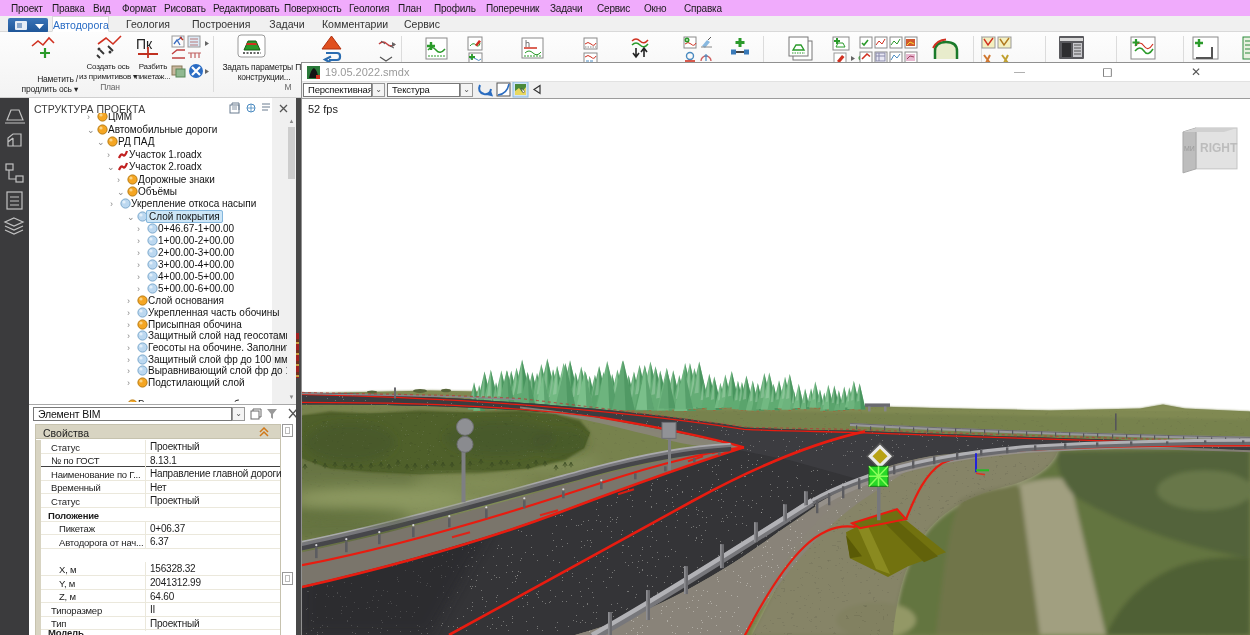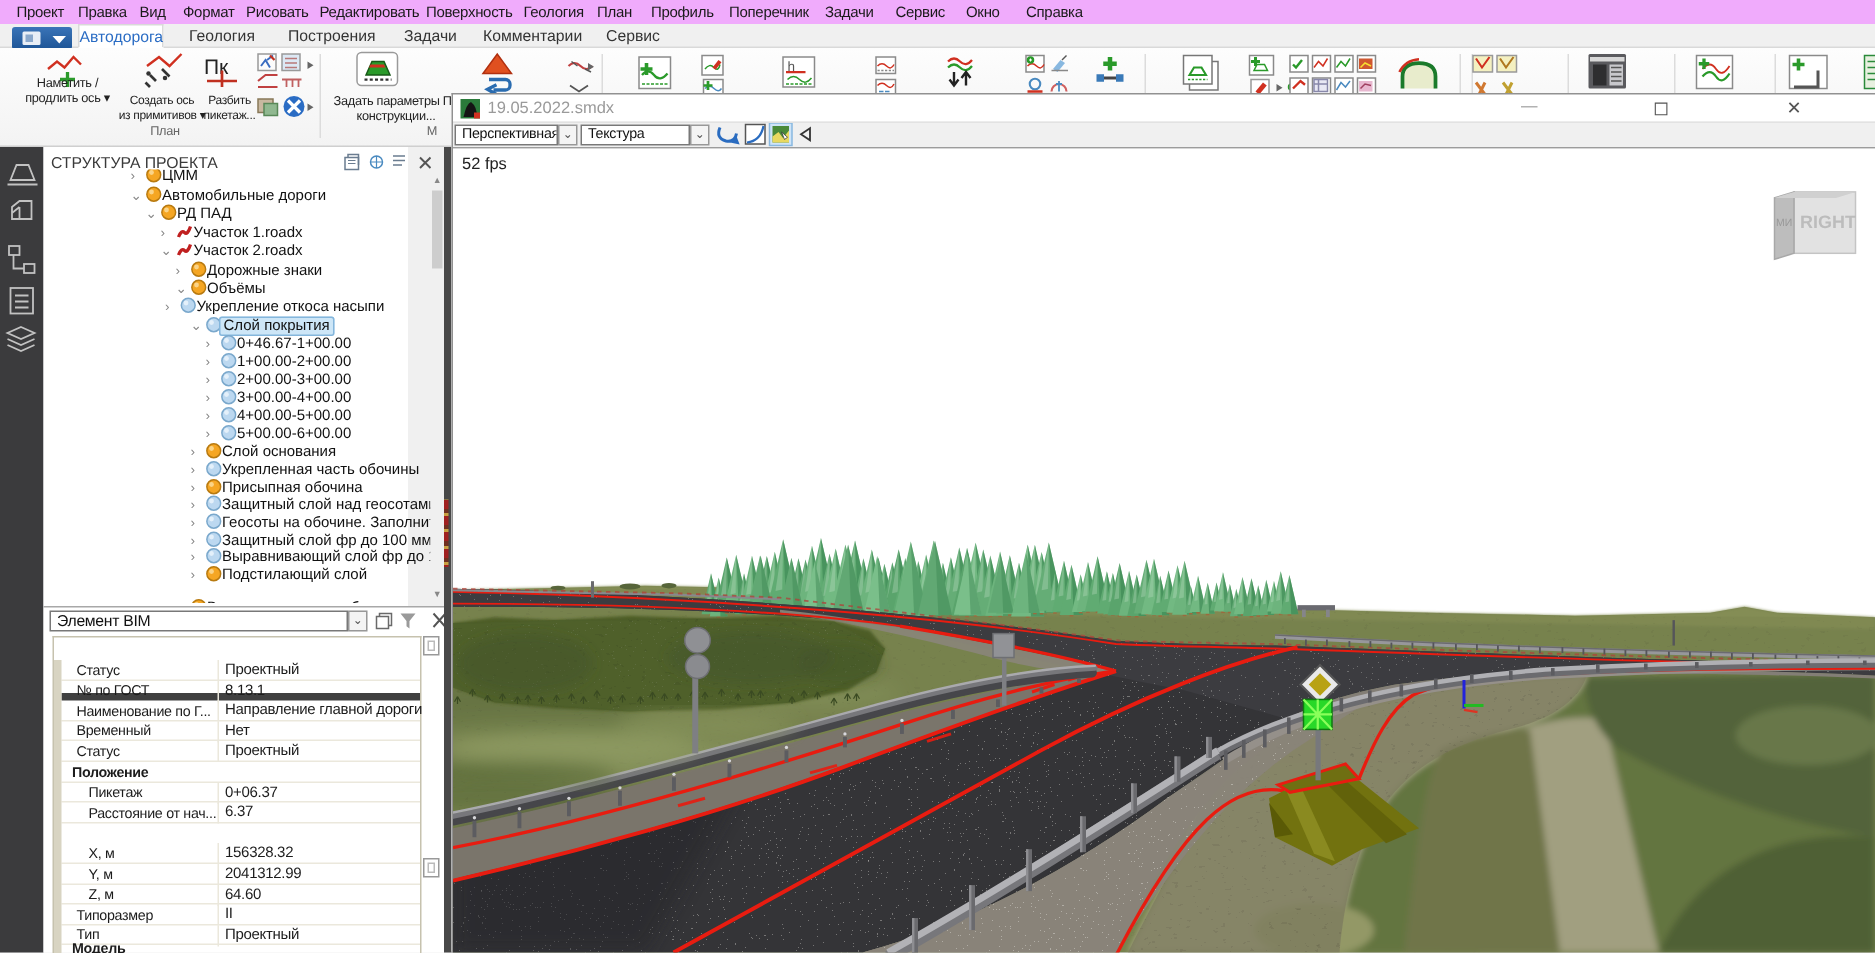--- a/index.html
+++ b/index.html
@@ -91,21 +91,21 @@
 <path d="M326,21 h11 a3,3 0 0 1 3,3 v1 a3,3 0 0 1 -3,3 h-8 M331,31 l-6,-3.5 l6,-3" stroke="#2a6cb0" stroke-width="2.2" fill="none"></path>
 </g>
 <g stroke="#c04040" fill="none">
 <path d="M379,12 q4,-4 8,0 t8,0" stroke-width="1.4"></path>
 <path d="M381,9 l4,3 M390,14 l4,2" stroke="#555" stroke-width="1"></path>
 <path d="M380,25 l6,4 l6,-4" stroke="#555" stroke-width="1.2"></path>
 </g>
 <path d="M392,10 l4,2.5 l-4,2.5 z" fill="#666"></path>
 <rect x="401" y="4" width="1" height="56" fill="#dcdcdc"></rect>
 </svg>
-<div class="rlabel" style="left:12px;top:18px;width:66px;">Наметить /<br>продлить ось ▾</div>
+<div class="rlabel" style="left:12px;top:42px;width:66px;text-align:right;">Наметить /<br>продлить ось ▾</div>
 <div class="rlabel" style="left:74px;top:30px;width:68px;font-size:8px;">Создать ось<br>из примитивов ▾</div>
 <div class="rlabel" style="left:131px;top:30px;width:44px;font-size:8px;">Разбить<br>пикетаж...</div>
 <div class="rlabel" style="left:92px;top:50px;width:36px;color:#666;">План</div>
 <div class="rlabel" style="left:212px;top:30px;width:104px;">Задать параметры Пе<br>конструкции...</div>
 <div class="rlabel" style="left:278px;top:50px;width:20px;color:#666;">М</div>
 <svg width="840" height="30" style="position:absolute;left:410px;top:1px">
 <g transform="translate(16,5)">
         <rect x="0" y="0" width="21" height="21" fill="#fff" stroke="#8a8a8a"></rect>
         <path d="M2,12 q4,-5 8,0 t9,-1" stroke="#2a9a2a" fill="none" stroke-width="1.5"></path>
         <path d="M2,18 h17" stroke="#2a9a2a" stroke-dasharray="2 1" fill="none"></path>
@@ -401,26 +401,32 @@
 <div class="cbtn" style="left:203px;top:2px;">⌄</div>
 <svg width="60" height="16" style="position:absolute;left:220px;top:2px">
 <g fill="none" stroke="#6a6a6a">
         <rect x="2" y="4" width="8" height="8"></rect>
         <path d="M4,4 v-2 h8 v8 h-2"></path>
 <path d="M18,2 h10 l-4,5 v5 l-2,-1.5 v-3.5 z" fill="#9a9a9a" stroke="none"></path>
 <path d="M40,2 l8,9 M48,2 l-8,9" stroke="#555" stroke-width="1.3"></path>
       </g>
     </svg>
 <div style="position:absolute;left:6px;top:19px;width:246px;height:212px;border:1px solid #c6c2ae;border-bottom:none;font-size:10px;">
+<div style="position:absolute;left:0;top:0;width:244px;height:14px;background:#d8d4c2;border-bottom:1px solid #c6c2ae;color:#222;">
+        <span style="position:absolute;left:7px;top:2px;font-size:10.5px;">Свойства</span>
+        <svg width="12" height="10" style="position:absolute;left:222px;top:2px">
+          <path d="M2,5 l4,-4 l4,4 M2,9 l4,-4 l4,4" stroke="#d07818" fill="none" stroke-width="1.5"></path>
+        </svg>
+      </div>
 <div style="position:absolute;left:5px;top:15.0px;width:239px;height:13.6px;border-bottom:1px solid #ebe8dc;color:#1c1c1c;">
 <span style="position:absolute;left:10px;top:1.5px;white-space:nowrap;letter-spacing:-0.2px;font-size:9.5px;">Статус</span>
 <span style="position:absolute;left:109px;top:1px;white-space:nowrap;letter-spacing:-0.2px;">Проектный</span>
 <div style="position:absolute;left:104px;top:0;width:1px;height:14px;background:#ebe8dc;"></div>
 </div>
-<div style="position:absolute;left:5px;top:28.6px;width:239px;height:13.6px;border-bottom:5px solid #404040;color:#1c1c1c;">
+<div style="position:absolute;left:5px;top:28.6px;width:239px;height:13.6px;border-bottom:1px solid #404040;color:#1c1c1c;">
 <span style="position:absolute;left:10px;top:1.5px;white-space:nowrap;letter-spacing:-0.2px;font-size:9.5px;">№ по ГОСТ</span>
 <span style="position:absolute;left:109px;top:1px;white-space:nowrap;letter-spacing:-0.2px;">8.13.1</span>
 <div style="position:absolute;left:104px;top:0;width:1px;height:14px;background:#ebe8dc;"></div>
 </div>
 <div style="position:absolute;left:5px;top:55.8px;width:239px;height:13.6px;border-bottom:1px solid #ebe8dc;color:#1c1c1c;">
 <span style="position:absolute;left:10px;top:1.5px;white-space:nowrap;letter-spacing:-0.2px;font-size:9.5px;">Временный</span>
 <span style="position:absolute;left:109px;top:1px;white-space:nowrap;letter-spacing:-0.2px;">Нет</span>
 <div style="position:absolute;left:104px;top:0;width:1px;height:14px;background:#ebe8dc;"></div>
 </div>
 <div style="position:absolute;left:5px;top:42.2px;width:239px;height:13.6px;border-bottom:1px solid #ebe8dc;color:#1c1c1c;">
@@ -435,21 +441,21 @@
 </div>
 <div style="position:absolute;left:5px;top:83.0px;width:239px;height:13.6px;border-bottom:1px solid #ebe8dc;color:#1c1c1c;">
 <span style="position:absolute;left:7px;top:1.5px;white-space:nowrap;letter-spacing:-0.2px;font-size:9.5px;font-weight:bold;">Положение</span>
 </div>
 <div style="position:absolute;left:5px;top:96.6px;width:239px;height:13.6px;border-bottom:1px solid #ebe8dc;color:#1c1c1c;">
 <span style="position:absolute;left:18px;top:1.5px;white-space:nowrap;letter-spacing:-0.2px;font-size:9.5px;">Пикетаж</span>
 <span style="position:absolute;left:109px;top:1px;white-space:nowrap;letter-spacing:-0.2px;">0+06.37</span>
 <div style="position:absolute;left:104px;top:0;width:1px;height:14px;background:#ebe8dc;"></div>
 </div>
 <div style="position:absolute;left:5px;top:110.2px;width:239px;height:13.6px;border-bottom:1px solid #ebe8dc;color:#1c1c1c;">
-<span style="position:absolute;left:18px;top:1.5px;white-space:nowrap;letter-spacing:-0.2px;font-size:9.5px;">Расстояние от нач...</span>
+<span style="position:absolute;left:18px;top:1.5px;white-space:nowrap;letter-spacing:-0.2px;font-size:9.5px;">Автодорога от нач...</span>
 <span style="position:absolute;left:109px;top:1px;white-space:nowrap;letter-spacing:-0.2px;">6.37</span>
 <div style="position:absolute;left:104px;top:0;width:1px;height:14px;background:#ebe8dc;"></div>
 </div>
 <div style="position:absolute;left:5px;top:137.4px;width:239px;height:13.6px;border-bottom:1px solid #ebe8dc;color:#1c1c1c;">
 <span style="position:absolute;left:18px;top:1.5px;white-space:nowrap;letter-spacing:-0.2px;font-size:9.5px;">X, м</span>
 <span style="position:absolute;left:109px;top:1px;white-space:nowrap;letter-spacing:-0.2px;">156328.32</span>
 <div style="position:absolute;left:104px;top:0;width:1px;height:14px;background:#ebe8dc;"></div>
 </div>
 <div style="position:absolute;left:5px;top:151.0px;width:239px;height:13.6px;border-bottom:1px solid #ebe8dc;color:#1c1c1c;">
 <span style="position:absolute;left:18px;top:1.5px;white-space:nowrap;letter-spacing:-0.2px;font-size:9.5px;">Y, м</span>

